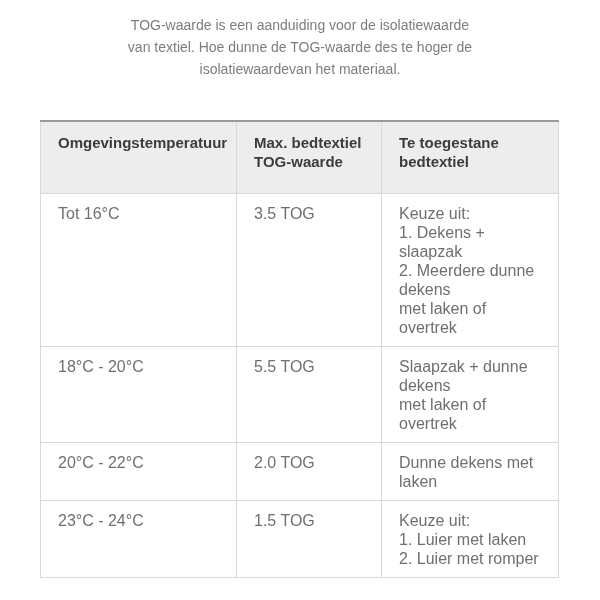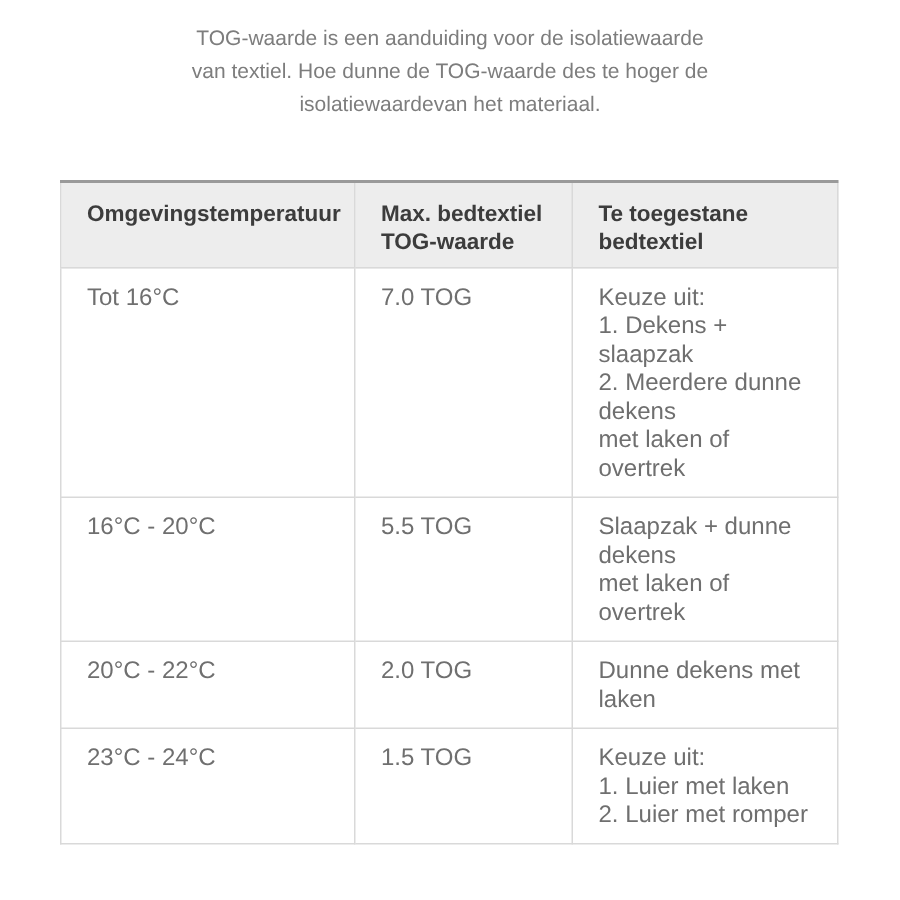--- a/index.html
+++ b/index.html
@@ -51,21 +51,21 @@
   col.c2{width:145px;}
   col.c3{width:177px;}
   .tog-table th{
     background:var(--header-background);
     color:var(--header-text);
     font-size:15px;
     line-height:19px;
     font-weight:700;
     text-align:left;
     vertical-align:top;
-    padding:11px 14px 7px 17px;
+    padding:11px 14px 22px 17px;
     border:1px solid var(--table-border);
     white-space:pre-line;
   }
   .tog-table td{
     color:var(--body-text);
     font-size:16px;
     line-height:19px;
     text-align:left;
     vertical-align:top;
     padding:10px 12px 9px 17px;
@@ -94,28 +94,28 @@
         <th>Omgevingstemperatuur</th>
         <th>Max. bedtextiel
 TOG-waarde</th>
         <th>Te toegestane
 bedtextiel</th>
       </tr>
     </thead>
     <tbody>
       <tr>
         <td>Tot 16°C</td>
-        <td>7.0 TOG</td>
+        <td>3.5 TOG</td>
         <td>Keuze uit:
 1. Dekens + slaapzak
 2. Meerdere dunne dekens
 met laken of overtrek</td>
       </tr>
       <tr>
-        <td>16°C - 20°C</td>
+        <td>18°C - 20°C</td>
         <td>5.5 TOG</td>
         <td>Slaapzak + dunne dekens
 met laken of overtrek</td>
       </tr>
       <tr>
         <td>20°C - 22°C</td>
         <td>2.0 TOG</td>
         <td>Dunne dekens met laken</td>
       </tr>
       <tr>

